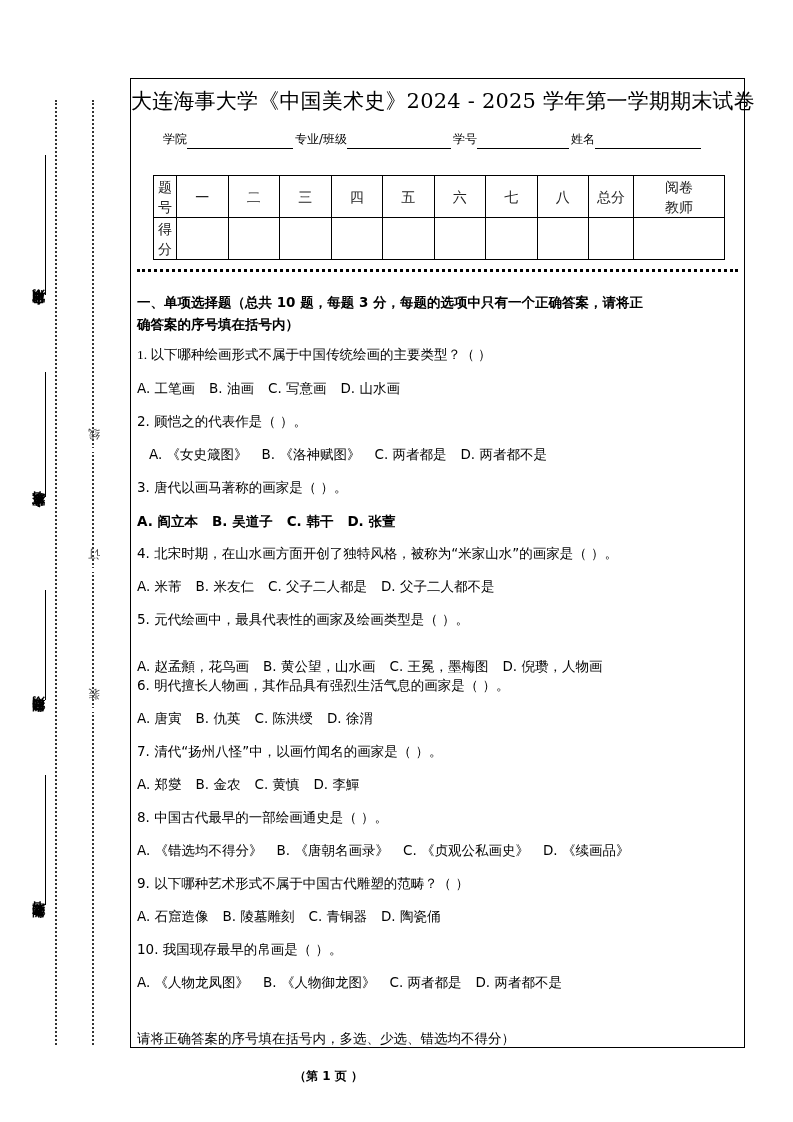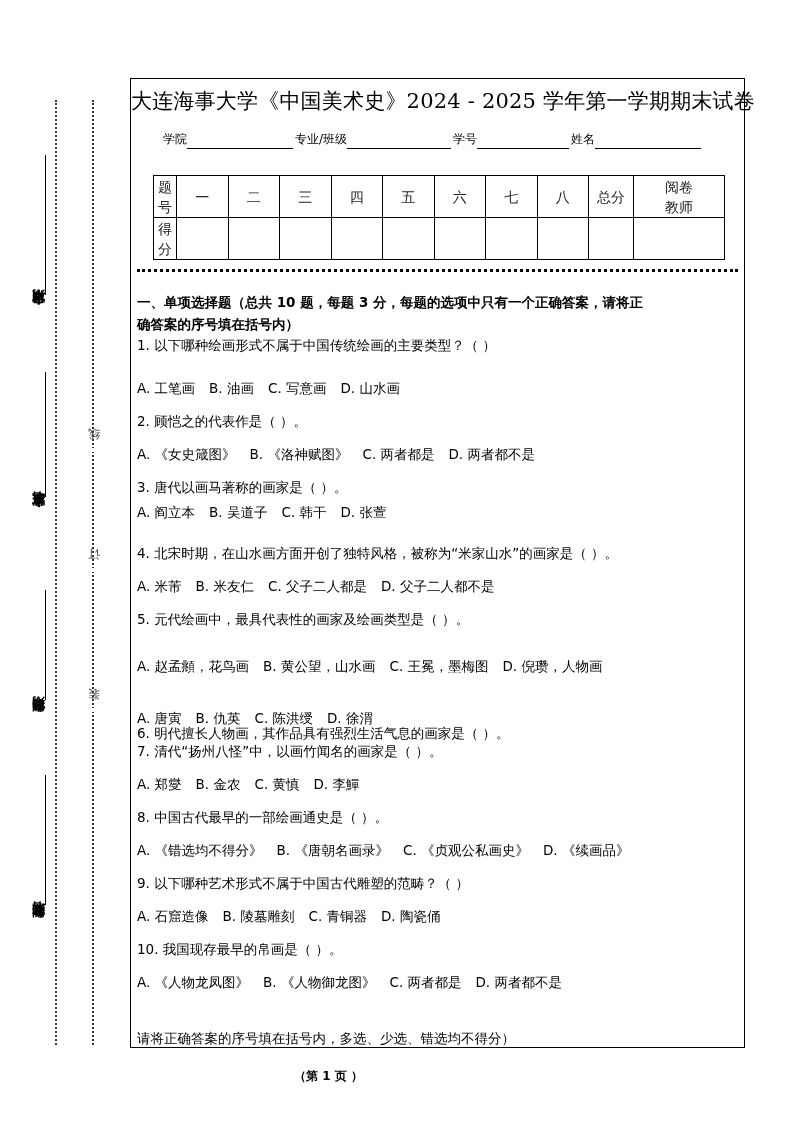--- a/index.html
+++ b/index.html
@@ -99,46 +99,46 @@
   </tbody>
     </table>
 
   <div class="dotsep"></div>
 
   <div class="content">
     <div class="line section" style="top:4px;font-weight:bold;">
       <span>一、单项选择题（总共 10 题，每题 3 分，每题的选项中只有一个正确答案，请将正</span><br><span>确答案的序号填在括号内）</span>
     </div>
 
-    <div class="line" style="top:50px;">1.  以下哪种绘画形式不属于中国传统绘画的主要类型？（   ）</div>
+    <div class="line" style="top:59px;font-family:Liberation Serif, serif;">1.  以下哪种绘画形式不属于中国传统绘画的主要类型？（   ）</div>
     <div class="line" style="top:93px;">
       <span class="opt">A.  工笔画</span><span class="opt">B.  油画</span><span class="opt">C.  写意画</span><span class="opt">D.  山水画</span>
     </div>
 
     <div class="line" style="top:126px;">2.  顾恺之的代表作是（   ）。</div>
-    <div class="line" style="top:159px;">
+    <div class="line" style="top:159px;margin-left:12px;">
       <span class="opt">A.  《女史箴图》</span><span class="opt">B.  《洛神赋图》</span><span class="opt">C.  两者都是</span><span class="opt">D.  两者都不是</span>
     </div>
 
     <div class="line" style="top:192px;">3.  唐代以画马著称的画家是（   ）。</div>
-    <div class="line" style="top:217px;">
+    <div class="line" style="top:226px;font-weight:bold;">
       <span class="opt">A.  阎立本</span><span class="opt">B.  吴道子</span><span class="opt">C.  韩干</span><span class="opt">D.  张萱</span>
     </div>
 
     <div class="line" style="top:258px;">4.  北宋时期，在山水画方面开创了独特风格，被称为“米家山水”的画家是（   ）。</div>
     <div class="line" style="top:291px;">
       <span class="opt">A.  米芾</span><span class="opt">B.  米友仁</span><span class="opt">C.  父子二人都是</span><span class="opt">D.  父子二人都不是</span>
     </div>
 
     <div class="line" style="top:324px;">5.  元代绘画中，最具代表性的画家及绘画类型是（   ）。</div>
     <div class="line" style="top:371px;text-align:right;">
       <span class="opt">A.  赵孟頫，花鸟画</span><span class="opt">B.  黄公望，山水画</span><span class="opt">C.  王冕，墨梅图</span><span class="opt">D.  倪瓒，人物画</span>
     </div>
 
-    <div class="line" style="top:390px;margin-top:48px;">6.  明代擅长人物画，其作品具有强烈生活气息的画家是（   ）。</div>
+    <div class="line" style="top:390px;">6.  明代擅长人物画，其作品具有强烈生活气息的画家是（   ）。</div>
     <div class="line" style="top:423px;">
       <span class="opt">A.  唐寅</span><span class="opt">B.  仇英</span><span class="opt">C.  陈洪绶</span><span class="opt">D.  徐渭</span>
     </div>
 
     <div class="line" style="top:456px;">7.  清代“扬州八怪”中，以画竹闻名的画家是（   ）。</div>
     <div class="line" style="top:489px;">
       <span class="opt">A.  郑燮</span><span class="opt">B.  金农</span><span class="opt">C.  黄慎</span><span class="opt">D.  李鱓</span>
     </div>
 
     <div class="line" style="top:522px;">8.  中国古代最早的一部绘画通史是（   ）。</div>

